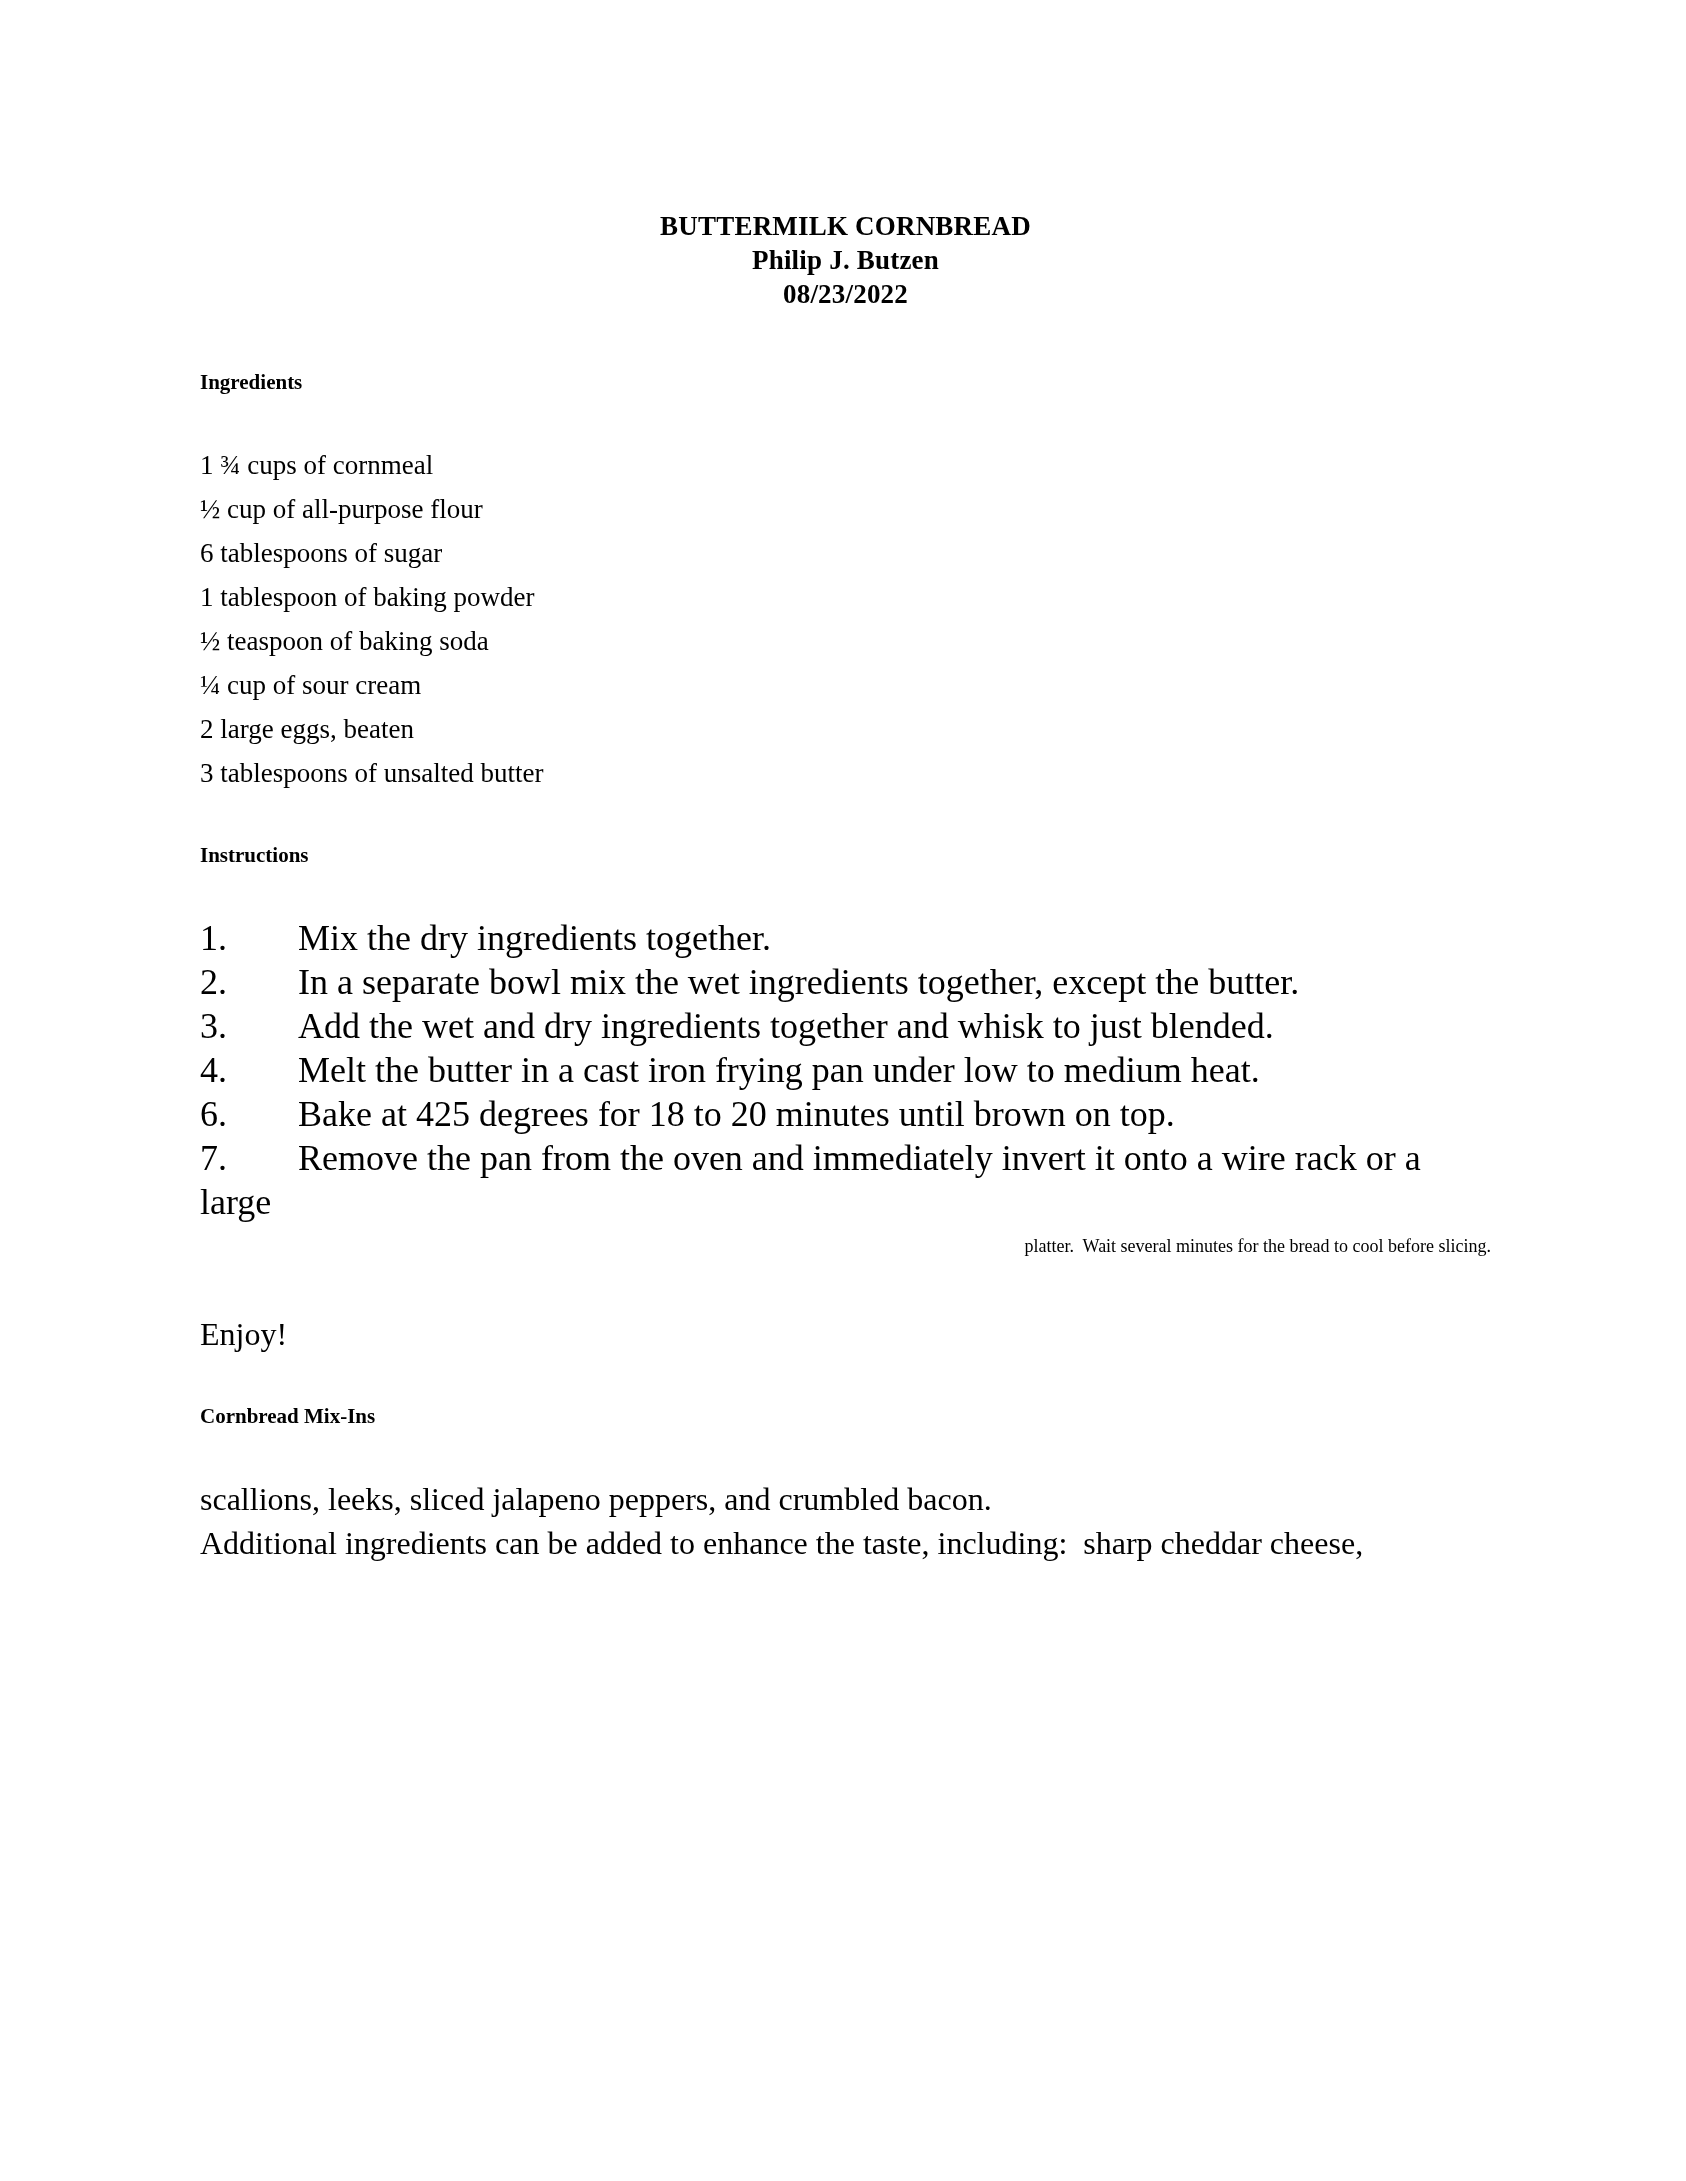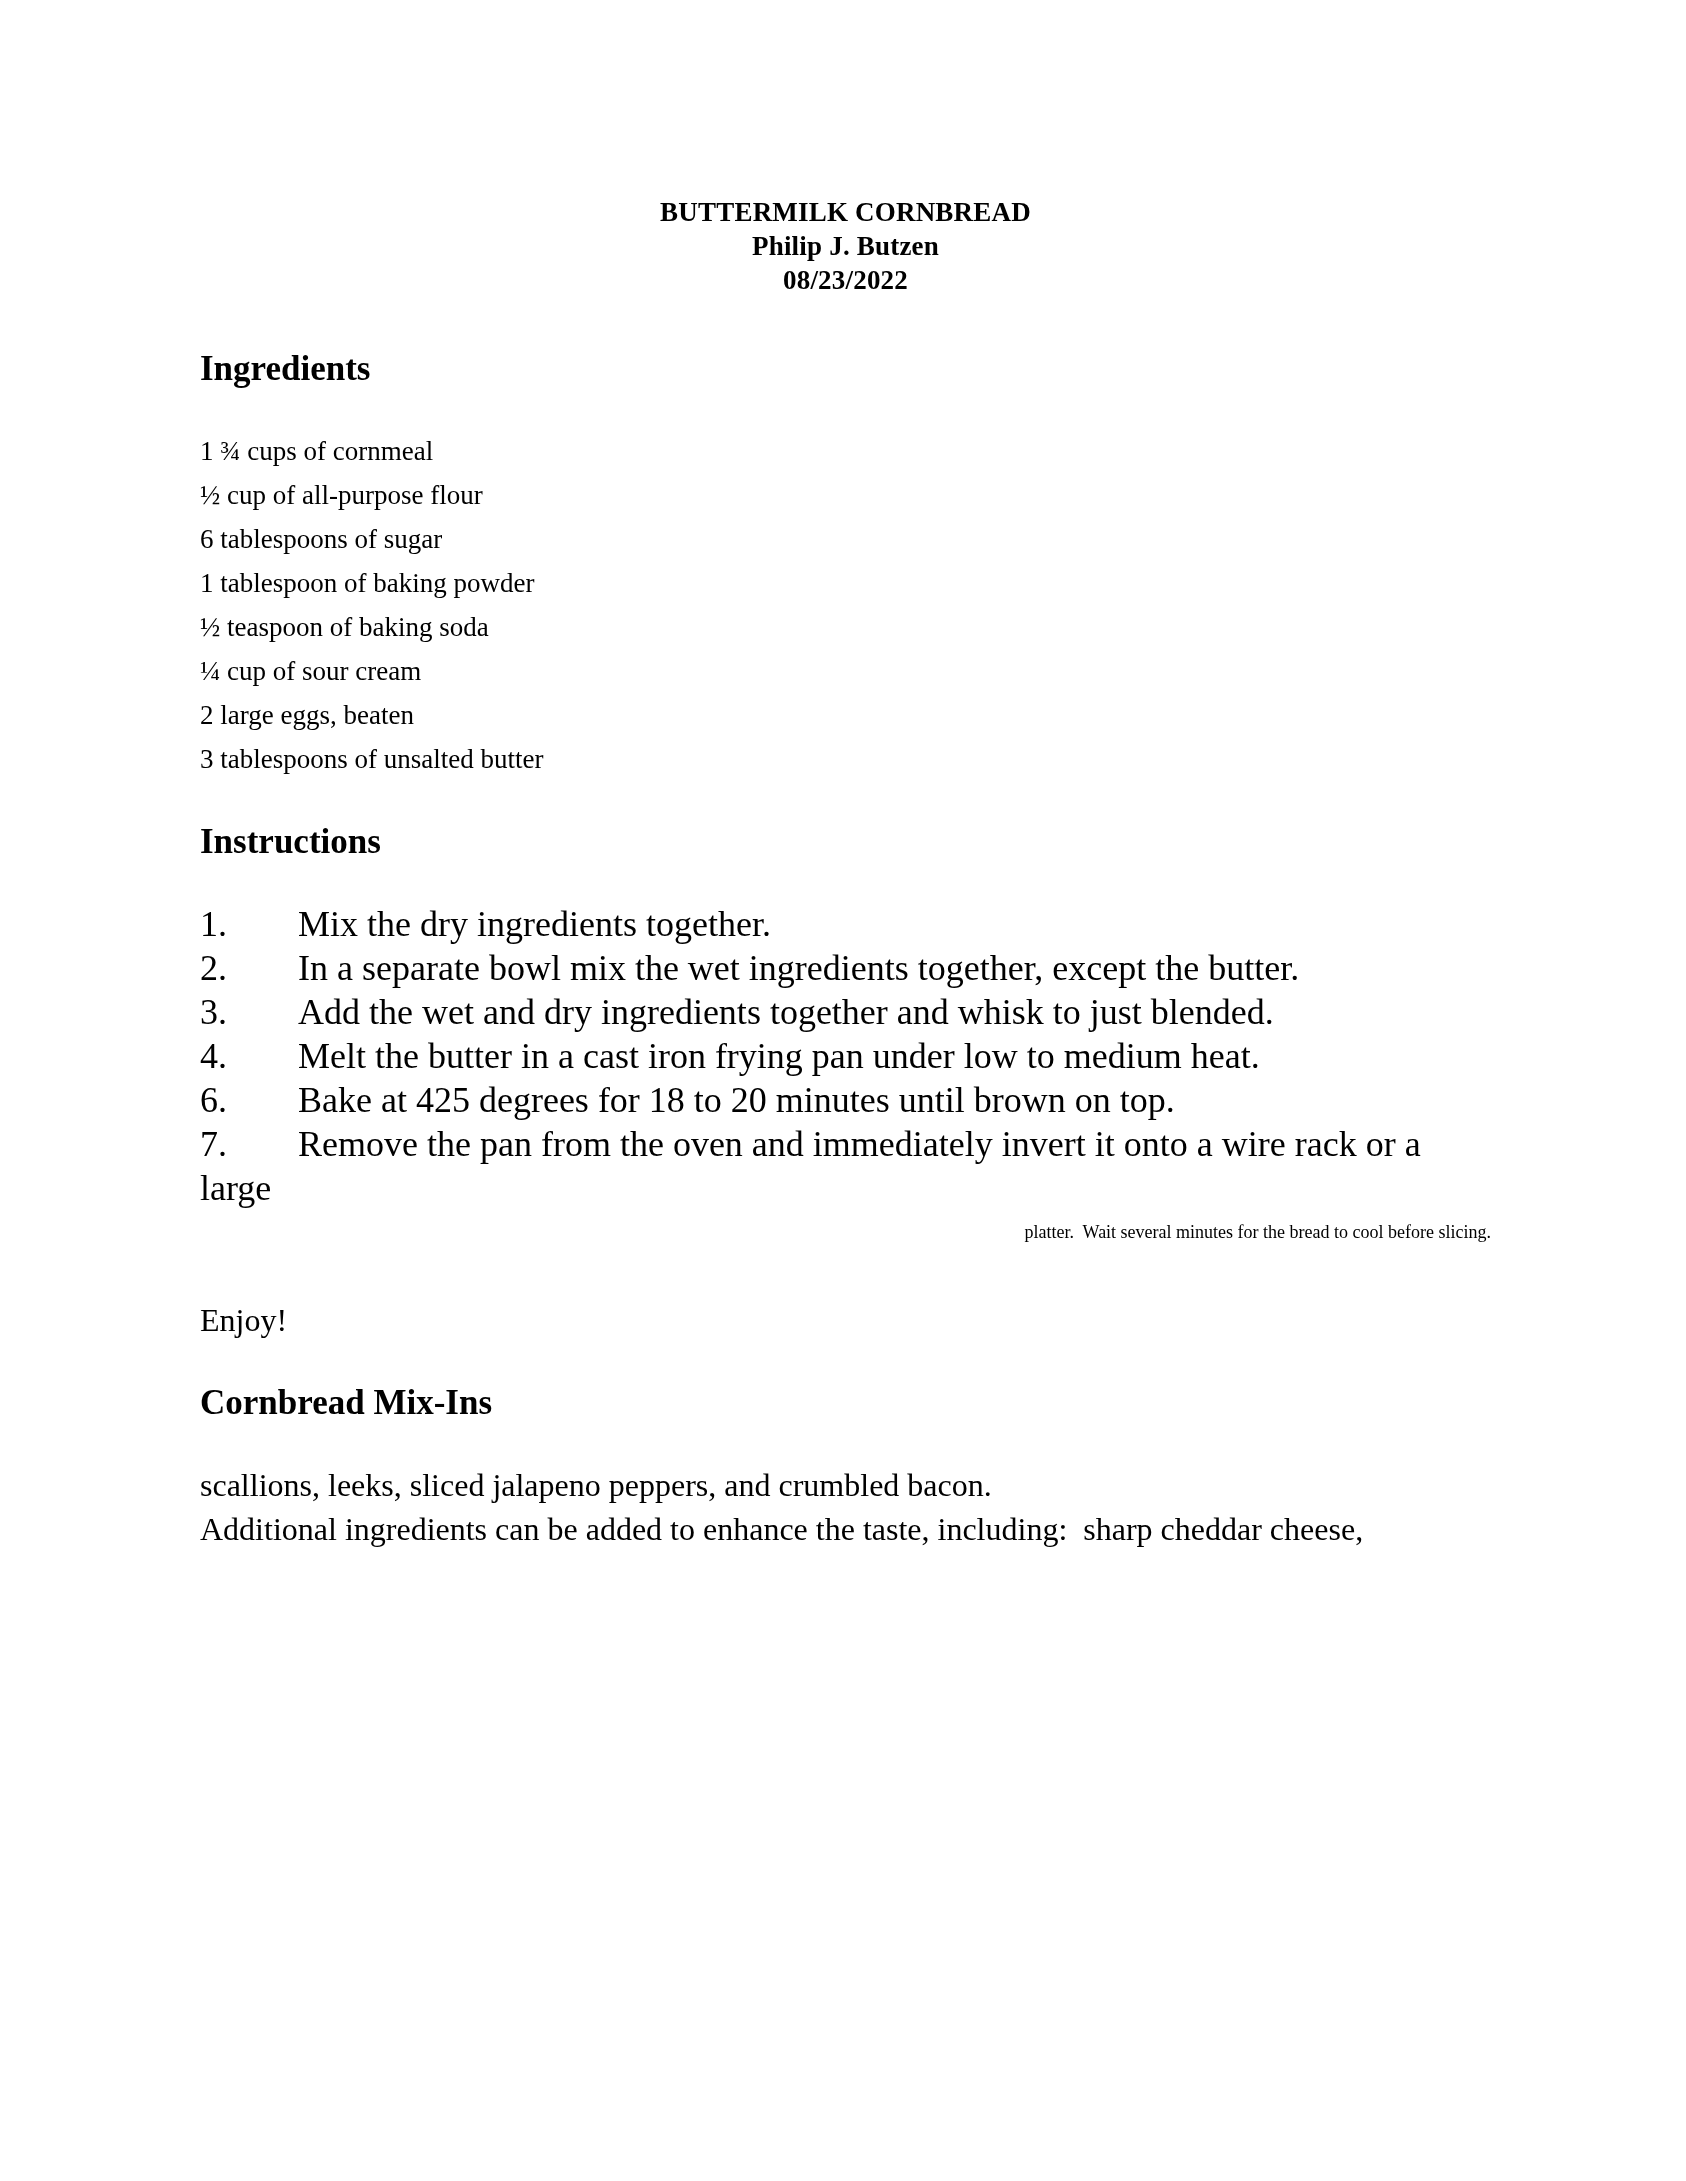--- a/index.html
+++ b/index.html
@@ -18,21 +18,21 @@
     position: relative;
     width: 1686px;
     height: 2182px;
     background: #ffffff;
     box-sizing: border-box;
     padding: 0;
   }
   .content {
     position: absolute;
     left: 200px;
-    top: 195px;
+    top: 209px;
     width: 1291px;
   }
 
   
   .titleblock {
     width: 1291px;
     text-align: center;
   }
   .titleblock .line {
     font-weight: bold;
@@ -40,21 +40,21 @@
     line-height: 34px;
     letter-spacing: 0.2px;
   }
   .titleblock .doc-title {
     text-transform: none;
   }
 
   
   .heading {
     font-weight: bold;
-    font-size: 35px;
+    font-size: 21px;
     line-height: 33px;
     margin: 0;
   }
   .para {
     font-size: 32px;
     line-height: 44px;
     white-space: pre-wrap;
   }
 
   

